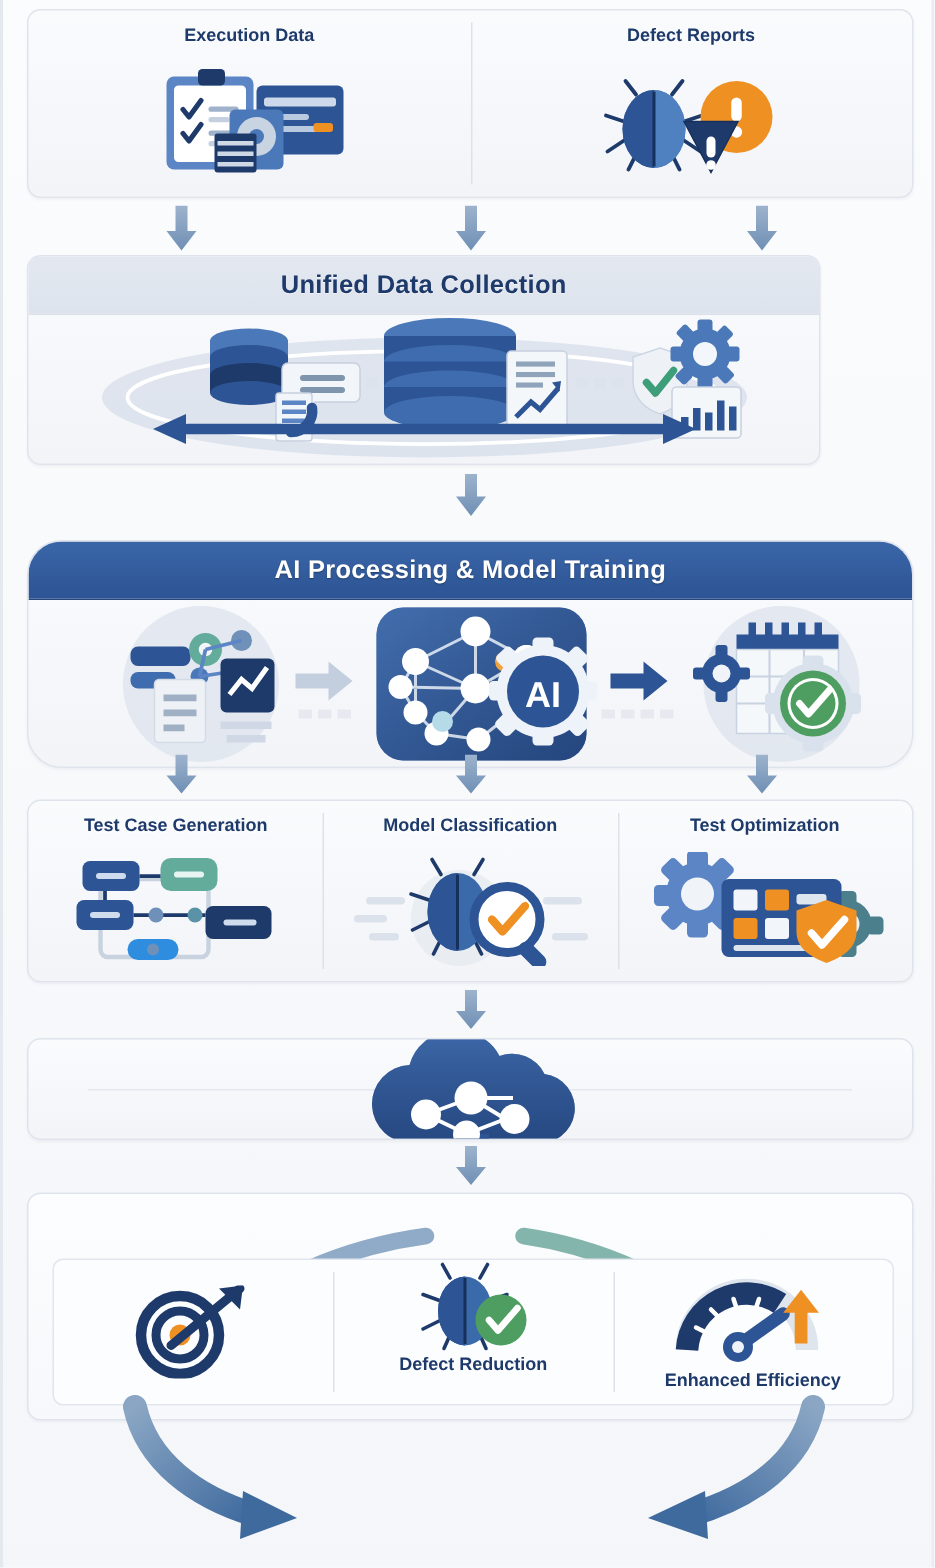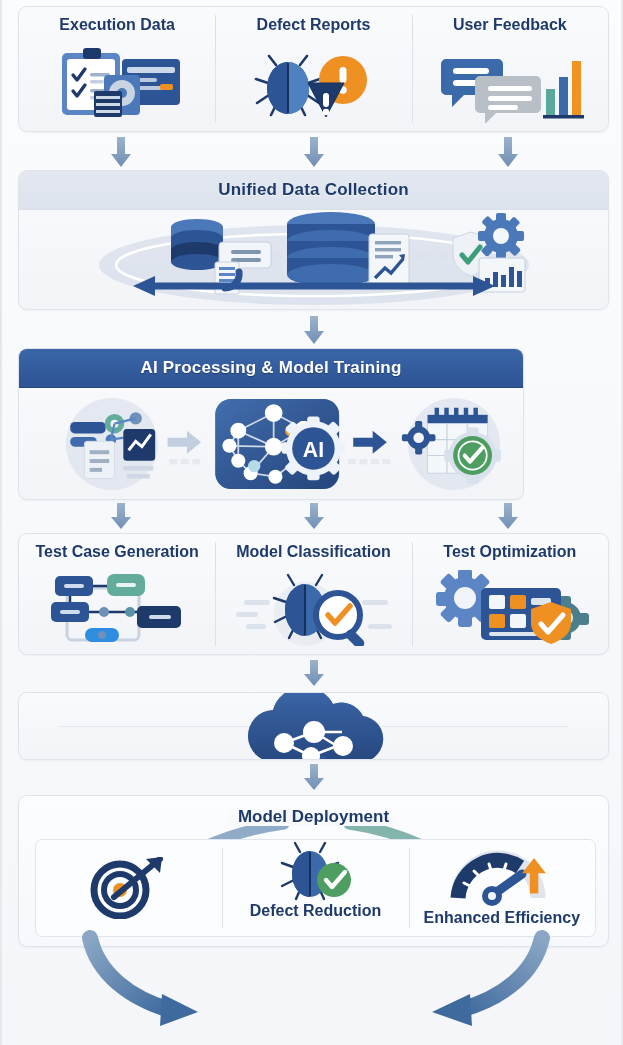--- a/index.html
+++ b/index.html
@@ -40,21 +40,21 @@
   }
   .card-head.dark .head-title{color:#ffffff;text-shadow:0 1px 1px rgba(0,0,0,.35);}
   .card-body{display:flex;height:calc(100% - 38px);}
 
   
   .col{flex:1;display:flex;flex-direction:column;align-items:center;justify-content:flex-start;position:relative;}
   .col + .col:before{
     content:"";position:absolute;left:0;top:8px;bottom:8px;width:1px;background:#dde2ea;
   }
   .col-title{
-    font-size:16px;font-weight:bold;color:#1e3a6b;margin-top:9px;white-space:nowrap;
+    font-size:12px;font-weight:bold;color:#1e3a6b;margin-top:9px;white-space:nowrap;
     text-shadow:0 1px 0 rgba(255,255,255,.7);
   }
   .col-title.below{margin-top:0;}
   .col-art{flex:1;display:flex;align-items:center;justify-content:center;width:100%;}
 
   
   .arrow{position:absolute;width:24px;}
   .arrow svg{display:block;}
 
   
@@ -128,38 +128,20 @@
             <circle cx="105" cy="37" r="24" fill="#ef9023"></circle>
             <rect x="101.5" y="24" width="7" height="16" rx="3.5" fill="#ffffff"></rect>
             <circle cx="105" cy="47" r="3.8" fill="#ffffff"></circle>
             <path d="M88 78 L70 44 L106 44 Z" fill="#1e3a6b" stroke="#16305c" stroke-width="1" transform="translate(0,-4)"></path>
             <rect x="85" y="50" width="6" height="14" rx="3" fill="#ffffff"></rect>
             <circle cx="88" cy="69" r="3.2" fill="#ffffff"></circle>
           </svg>
         </div>
       </div>
 
-      <div class="col">
-        <div class="col-title">User Feedback</div>
-        <div class="col-art">
-          <svg width="155" height="80" viewBox="0 0 155 80">
-            <path d="M14 16 h52 a5 5 0 0 1 5 5 v26 a5 5 0 0 1 -5 5 h-34 l-12 12 v-12 h-6 a5 5 0 0 1 -5 -5 v-26 a5 5 0 0 1 5 -5 z" fill="#3b6aaa"></path>
-            <rect x="21" y="25" width="36" height="6" rx="3" fill="#ffffff"></rect>
-            <rect x="21" y="37" width="26" height="6" rx="3" fill="#ffffff"></rect>
-            <path d="M48 33 h56 a5 5 0 0 1 5 5 v27 a5 5 0 0 1 -5 5 h-40 l-11 11 v-11 h-5 a5 5 0 0 1 -5 -5 v-27 a5 5 0 0 1 5 -5 z" fill="#b9bfc7"></path>
-            <rect x="56" y="43" width="44" height="5" rx="2.5" fill="#ffffff"></rect>
-            <rect x="56" y="53" width="44" height="5" rx="2.5" fill="#ffffff"></rect>
-            <rect x="56" y="62" width="30" height="5" rx="2.5" fill="#ffffff"></rect>
-            <rect x="114" y="46" width="9" height="26" fill="#5ba99c"></rect>
-            <rect x="127" y="34" width="9" height="38" fill="#3b6aaa"></rect>
-            <rect x="140" y="18" width="9" height="54" fill="#f0941f"></rect>
-            <rect x="111" y="72" width="41" height="3.5" fill="#1e3a6b"></rect>
-          </svg>
-        </div>
-      </div>
 
     </div>
   </div>
 
   <div class="arrow" style="left:107px;top:137px;">
     <svg width="24" height="32" viewBox="0 0 24 32">
         <defs>
           <linearGradient id="ag" x1="0" y1="0" x2="0" y2="1">
             <stop offset="0" stop-color="#9db3cd"></stop>
             <stop offset="1" stop-color="#6f8fb4"></stop>
@@ -172,21 +154,21 @@
     <svg width="24" height="32" viewBox="0 0 24 32">
         <path d="M8 0 h8 v17 h6 l-10 13 l-10 -13 h6 z" fill="url(#ag)"></path>
       </svg>
   </div>
   <div class="arrow" style="left:494px;top:137px;">
     <svg width="24" height="32" viewBox="0 0 24 32">
         <path d="M8 0 h8 v17 h6 l-10 13 l-10 -13 h6 z" fill="url(#ag)"></path>
       </svg>
   </div>
 
-  <div class="card" style="left:16px;top:170px;width:591px;height:140px;">
+  <div class="card" style="left:16px;top:170px;width:529px;height:140px;">
     <div class="card-head">
       <span class="head-title">Unified Data Collection</span>
     </div>
     <div class="card-body" style="align-items:center;justify-content:center;">
       <svg width="470" height="100" viewBox="0 0 470 100">
         <ellipse cx="235" cy="55" rx="215" ry="40" fill="#ccd6e4" opacity=".55"></ellipse>
         <ellipse cx="235" cy="55" rx="198" ry="31" fill="none" stroke="#ffffff" stroke-width="2.5"></ellipse>
         <g>
           <ellipse cx="118" cy="17" rx="26" ry="8" fill="#4a78b8"></ellipse>
           <rect x="92" y="17" width="52" height="11" fill="#4a78b8"></rect>
@@ -274,21 +256,21 @@
       </svg>
     </div>
   </div>
 
   <div class="arrow" style="left:300px;top:316px;">
     <svg width="24" height="30" viewBox="0 0 24 30">
         <path d="M8 0 h8 v15 h6 l-10 13 l-10 -13 h6 z" fill="url(#ag)"></path>
       </svg>
   </div>
 
-  <div class="card" style="left:16px;top:348px;width:506px;height:152px;">
+  <div class="card" style="left:16px;top:360px;width:591px;height:152px;border-radius:23px;">
     <div class="card-head dark">
       <span class="head-title">AI Processing &amp; Model Training</span>
     </div>
     <div class="card-body" style="align-items:center;justify-content:center;">
       <svg width="570" height="110" viewBox="0 0 570 110">
         <circle cx="105" cy="55" r="52" fill="#dfe5ee" opacity=".85"></circle>
         <g>
           <rect x="58" y="30" width="40" height="13" rx="5" fill="#2d5494"></rect>
           <rect x="58" y="47" width="30" height="11" rx="5" fill="#3f6cae"></rect>
           <circle cx="108" cy="32" r="11" fill="#63ac9c"></circle>
@@ -567,23 +549,20 @@
         <path d="M8 0 h8 v14 h6 l-10 12 l-10 -12 h6 z" fill="url(#ag)"></path>
       </svg>
   </div>
 
   <div class="card" style="left:16px;top:795px;width:591px;height:152px;background:linear-gradient(180deg,#fcfdfe 0%,#f6f8fb 100%);">
 
     <svg width="591" height="152" style="position:absolute;left:0;top:0;">
       <path d="M120 100 C150 56 220 34 265 28" stroke="#7d9cbd" stroke-width="11" fill="none" stroke-linecap="round" opacity=".85"></path>
       <path d="M470 100 C440 56 372 34 330 28" stroke="#6fa89f" stroke-width="11" fill="none" stroke-linecap="round" opacity=".85"></path>
     </svg>
-    <div class="float-title" style="top:11px;">
-      <span style="background:linear-gradient(180deg,#fbfcfe 0%,#f7f9fc 100%);padding:0 10px;">Model Deployment</span>
-    </div>
 
     <div style="position:absolute;left:16px;top:43px;width:559px;height:96px;background:#fcfdfe;border:1px solid #e1e6ee;border-radius:7px;display:flex;">
 
       <div class="col" style="justify-content:space-between;">
         <div class="col-art">
           <svg width="110" height="62" viewBox="0 0 110 62">
             <circle cx="46" cy="33" r="26" fill="none" stroke="#1e3a6b" stroke-width="7"></circle>
             <circle cx="46" cy="33" r="16" fill="none" stroke="#1e3a6b" stroke-width="6"></circle>
             <circle cx="46" cy="33" r="7" fill="#ef9023"></circle>
             <path d="M40 40 L86 2" stroke="#1e3a6b" stroke-width="6" stroke-linecap="round"></path>

